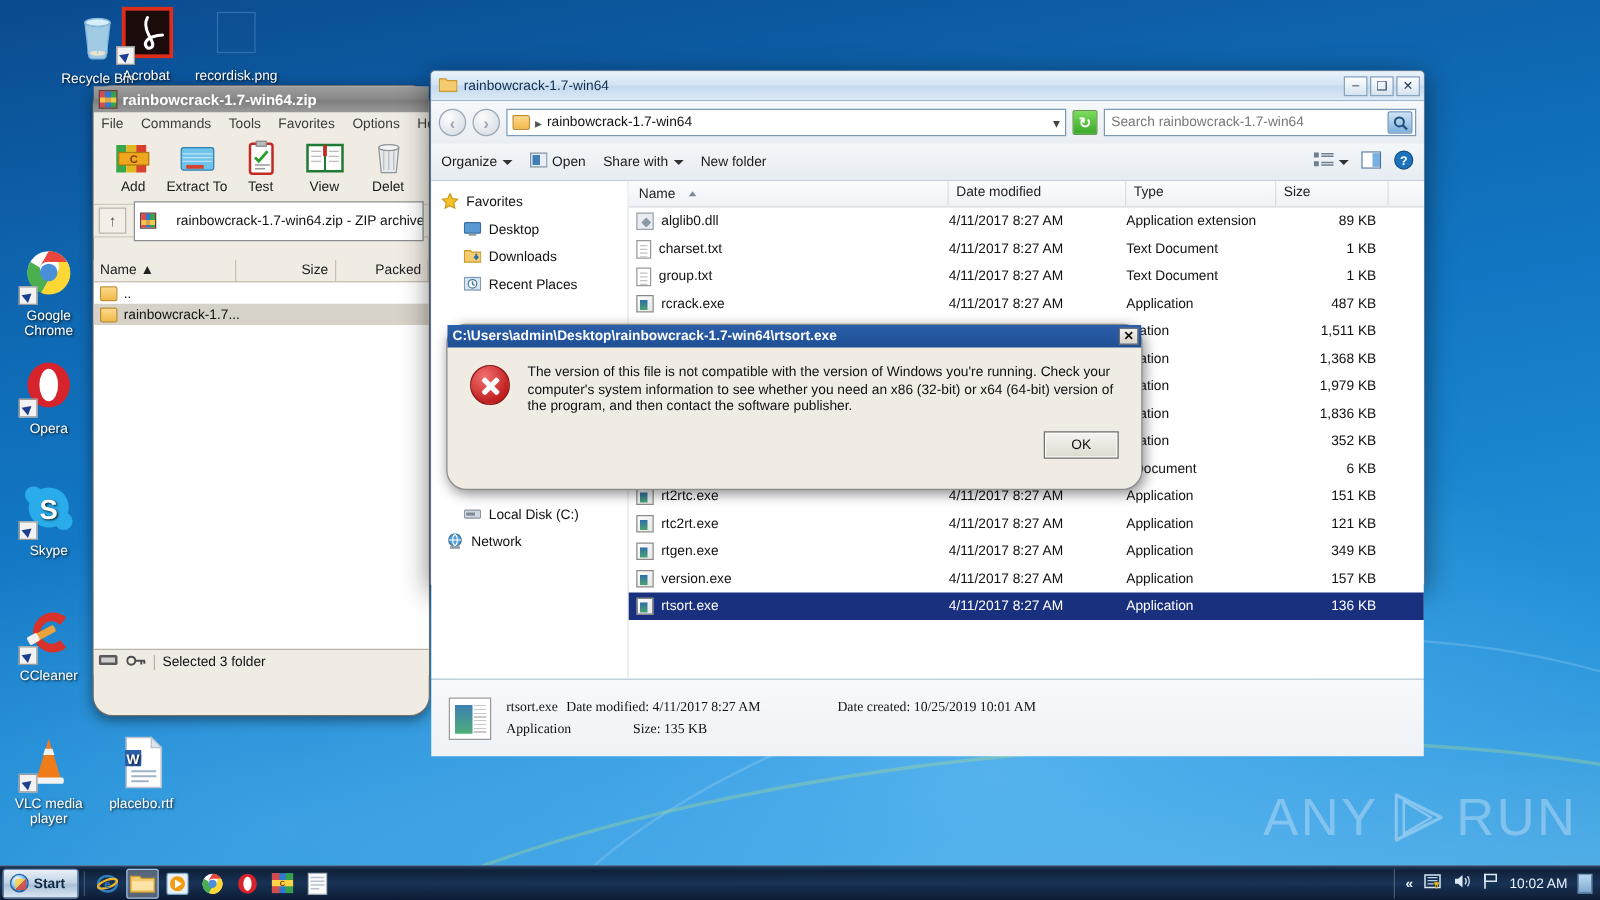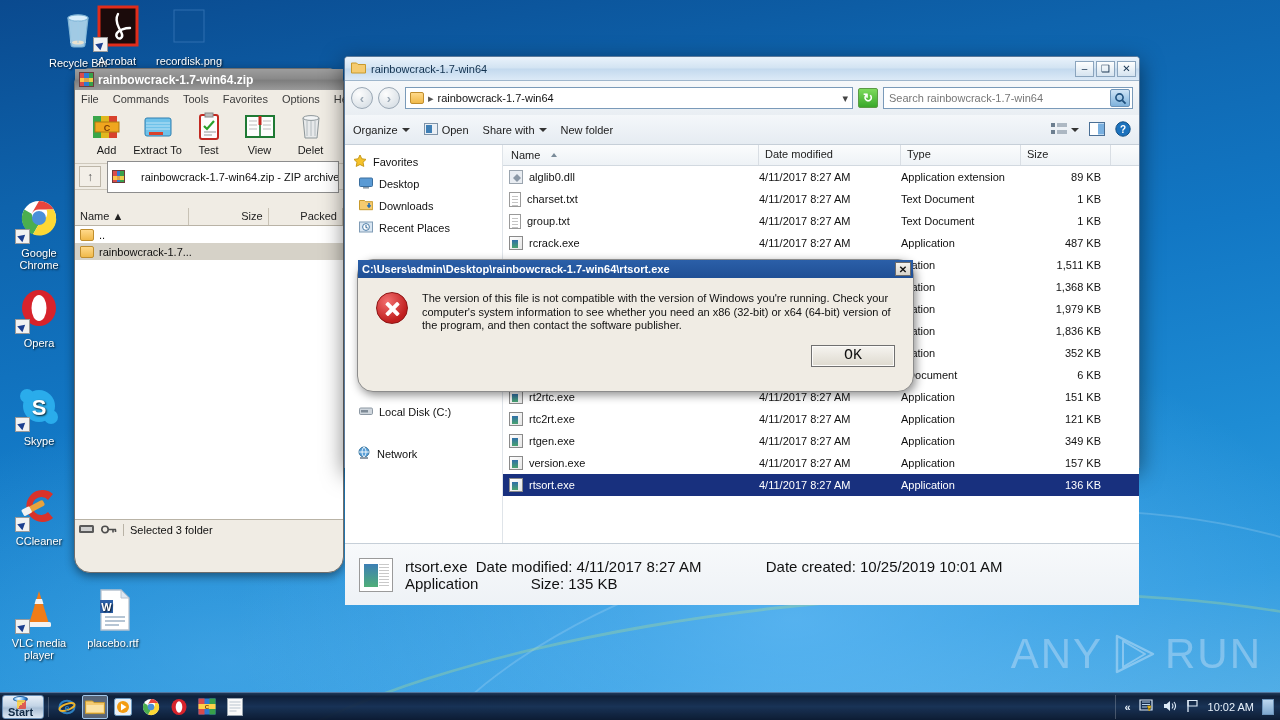--- a/index.html
+++ b/index.html
@@ -182,21 +182,21 @@
   }
   .tb-item { display:flex; align-items:center; gap: 4px; }
   .caret { width:0;height:0;border-left:4px solid transparent;border-right:4px solid transparent;border-top:4px solid #333; }
   .exp-body { display: flex; height: 398px; }
   .navpane {
     width: 158px; background: #fff; border-right: 1px solid #dfe4e9;
     padding-top: 6px; font-size: 11px; color: #111; overflow: hidden;
   }
   .nav-item { display:flex; align-items:center; gap: 6px; height: 22px; padding-left: 10px; white-space: nowrap; }
   .nav-item.head { font-weight: normal; padding-left: 8px; }
-  .nav-item.child { padding-left: 14px; }
+  .nav-item.child { padding-left: 26px; }
   .nav-spacer { height: 12px; }
   .filelist { flex: 1; background: #fff; position: relative; }
   .col-head {
     display: flex; height: 21px;
     background: linear-gradient(180deg,#fbfcfd,#eef2f6);
     border-bottom: 1px solid #d2d9e0; font-size: 11px; color: #222;
   }
   .col-head > div { border-right: 1px solid #d9dee4; padding: 3px 6px; position: relative; }
   .sort-mark { position:absolute; left: 48px; top: 8px; width:0;height:0;
     border-left:3px solid transparent;border-right:3px solid transparent;border-bottom:4px solid #7a8b99;}
@@ -244,21 +244,21 @@
   }
   .det-icon::after {
     content:""; position:absolute; left:4px; top:5px; width: 14px; height: 23px;
     background: linear-gradient(180deg,#3d7fb5,#4fae78);
   }
   .det-icon::before {
     content:""; position:absolute; right:3px; top:5px; width: 10px; height:23px;
     background:
       repeating-linear-gradient(180deg,#c9c9c9 0 1px, transparent 1px 3px);
   }
-  .det-lines { font-size: 15px; color: #111; line-height: 17px; }
+  .det-lines { font-size: 11px; color: #111; line-height: 17px; font-family: Liberation Serif, serif; }
   .det-lines .row1 span { margin-right: 0; }
   .det-gap { display:inline-block; width: 56px; }
 
   
   .dlg {
     left: 357px; top: 259px; width: 557px; height: 133px;
     background: #f0ece4; border: 1px solid #8c8c8c;
     box-shadow: 2px 3px 10px rgba(0,0,0,0.45);
   }
   .dlg-title {
@@ -279,39 +279,38 @@
     border: 1px solid #8d1414; position: relative;
   }
   .err-icon::before, .err-icon::after {
     content:""; position:absolute; left:7px; top:14px; width: 17px; height: 4px; background:#fff; border-radius:1px;
   }
   .err-icon::before { transform: rotate(45deg); }
   .err-icon::after { transform: rotate(-45deg); }
   .err-text { font-size: 11px; color: #111; line-height: 13.5px; }
   .dlg-btns { display:flex; justify-content:flex-end; padding: 12px 18px 0 0; }
   .ok-btn {
-    width: 84px; height: 22px; border: 1px solid #707070;
+    width: 60px; height: 22px; border: 1px solid #707070;
     background: linear-gradient(180deg,#f6f4f0,#dedacf);
-    font-size: 15px; color: #111; display:flex; align-items:center; justify-content:center;
+    font-size: 11px; color: #111; display:flex; align-items:center; justify-content:center;
     box-shadow: inset 0 0 0 1px #fcfbf9;
-    font-family: Liberation Mono, monospace;
   }
 
   
   .taskbar {
     position: absolute; left: 0; right: 0; bottom: 0; height: 28px;
     background: linear-gradient(180deg, rgba(30,50,80,0.93) 0%, rgba(12,25,48,0.95) 12%, rgba(22,44,78,0.95) 50%, rgba(10,22,44,0.96) 100%);
     border-top: 1px solid rgba(140,190,240,0.55);
     display: flex; align-items: center; padding: 0 2px;
   }
   .start-btn {
     height: 24px; display: flex; align-items: center; gap: 4px; padding: 0 10px 0 5px;
     border: 1px solid #6b8fb5; border-radius: 3px;
     background: linear-gradient(180deg,#e8eff7,#c3d4e6 45%, #aabfd6 55%, #dbe7f3);
-    color: #102a45; font-weight: bold; font-size: 11px; flex-direction: column;
+    color: #102a45; font-weight: bold; font-size: 11px;
   }
   .orb {
     width: 15px; height: 15px; border-radius: 50%;
     background: radial-gradient(circle at 35% 30%, #fff 0%, #9fd4ff 35%, #2b7fd4 75%, #0a4d96 100%);
     border: 1px solid #1e5e9e; position: relative;
   }
   .orb::after {
     content:""; position:absolute; left:3px; top:3px; width:9px;height:9px;
     background:
       linear-gradient(135deg, #ffcf3d 0 50%, #e0493a 50% 100%);
@@ -722,21 +721,21 @@
         </div>
         <div class="nav-item child" style="margin-top:100px;">
           <span>
             <svg width="14" height="12" viewBox="0 0 14 12">
                 <rect x="0.5" y="3" width="13" height="6.5" rx="1.2" fill="#cfd6dd" stroke="#8d98a3"></rect>
                 <rect x="2" y="5" width="7" height="2.5" fill="#7f8b97"></rect>
               </svg>
           </span>
           <span>Local Disk (C:)</span>
         </div>
-        <div class="nav-item head" style="margin-top:20px; padding-left:12px;">
+        <div class="nav-item head" style="margin-top:0; padding-left:12px;">
           <span>
             <svg width="14" height="14" viewBox="0 0 14 14">
                 <circle cx="7" cy="6" r="5" fill="#5aa0d8" stroke="#35749f"></circle>
                 <path d="M2 6 h10 M7 1 c2.6 2.6 2.6 7.4 0 10 M7 1 c-2.6 2.6 -2.6 7.4 0 10" stroke="#ffffff" stroke-width="0.9" fill="none"></path>
                 <rect x="3" y="11" width="8" height="2" fill="#8e9aa6"></rect>
               </svg>
           </span>
           <span>Network</span>
         </div>
       </div>

